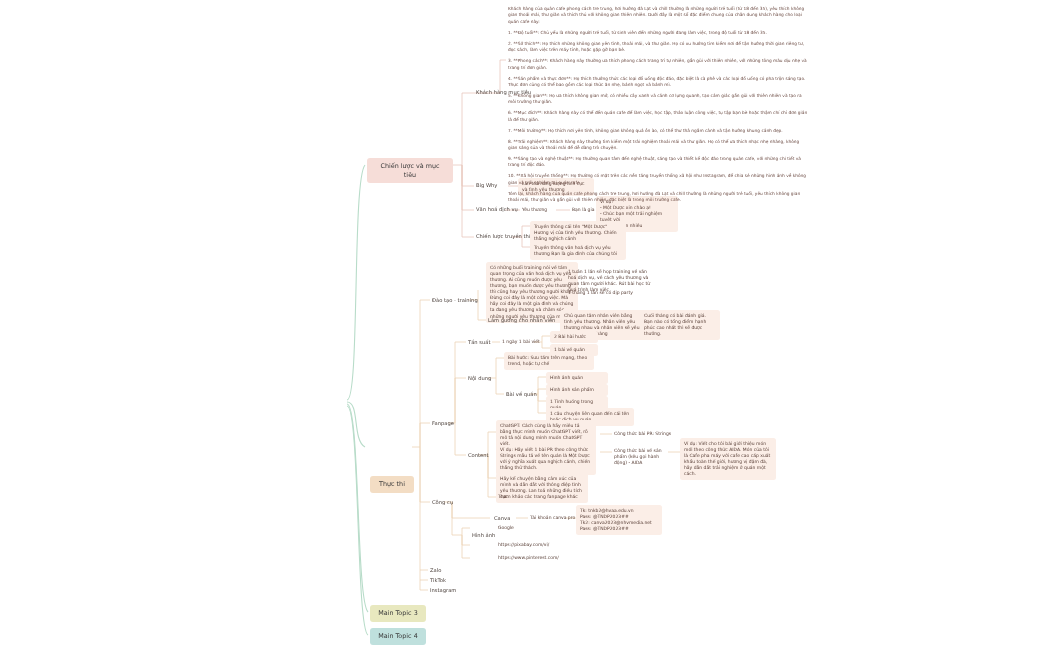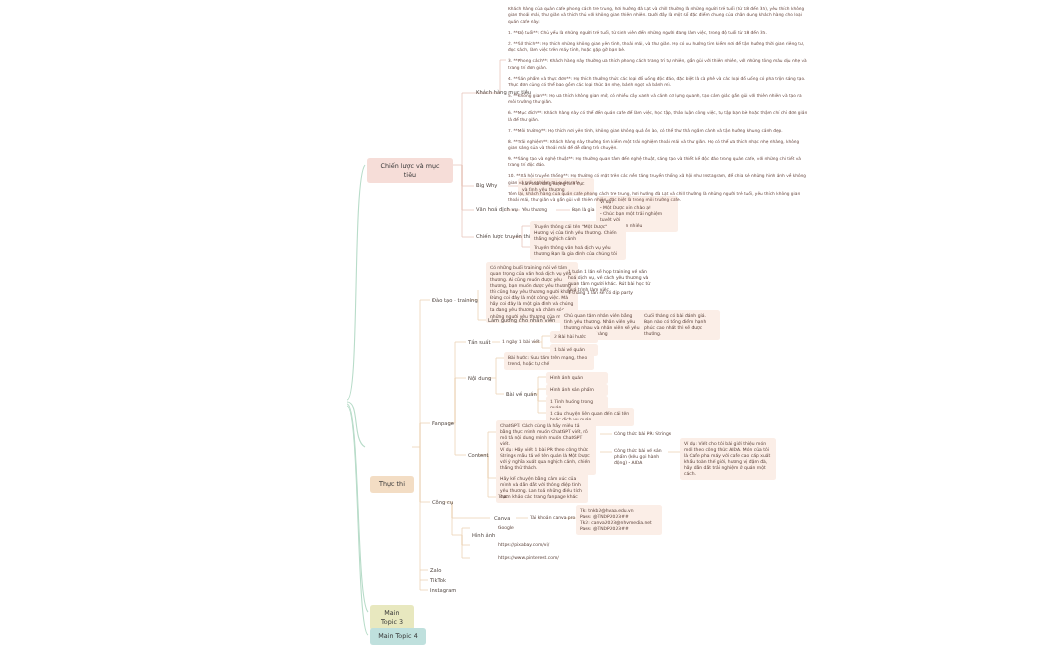--- a/index.html
+++ b/index.html
@@ -169,21 +169,21 @@
       <path d="M462 535 L 462 545 L 470 545"></path>
       <path d="M462 535 L 462 558 L 470 558"></path>
       <path d="M516 518 L 528 518"></path>
       <path d="M566 518 L 576 518"></path>
     </g>
   </svg>
 
 
   <div class="node main-topic mt-pink" style="left:367px; top:158px; width:86px;">Chiến lược và mục tiêu</div>
   <div class="node main-topic mt-tan" style="left:370px; top:440px; width:44px;margin-top:36px;">Thực thi</div>
-  <div class="node main-topic mt-yellow" style="left:370px; top:605px; width:44px;">Main Topic 3</div>
+  <div class="node main-topic mt-yellow" style="left:370px; top:605px; width:56px;">Main Topic 3</div>
   <div class="node main-topic mt-teal" style="left:370px; top:628px; width:56px;">Main Topic 4</div>
 
   <div class="node lbl" style="left:474px; top:88px;">Khách hàng mục tiêu</div>
   <div class="node lbl" style="left:474px; top:181px;">Big Why</div>
   <div class="node lbl" style="left:474px; top:205px;">Văn hoá dịch vụ</div>
   <div class="node lbl" style="left:474px; top:232px;">Chiến lược truyền thông</div>
 
   <div class="node box" style="left:518px; top:178px; width:76px;">Lan toả năng lượng tích cực và tình yêu thương</div>
 
   <div class="node box-plain" style="left:520px; top:206px;">Yêu thương</div>

